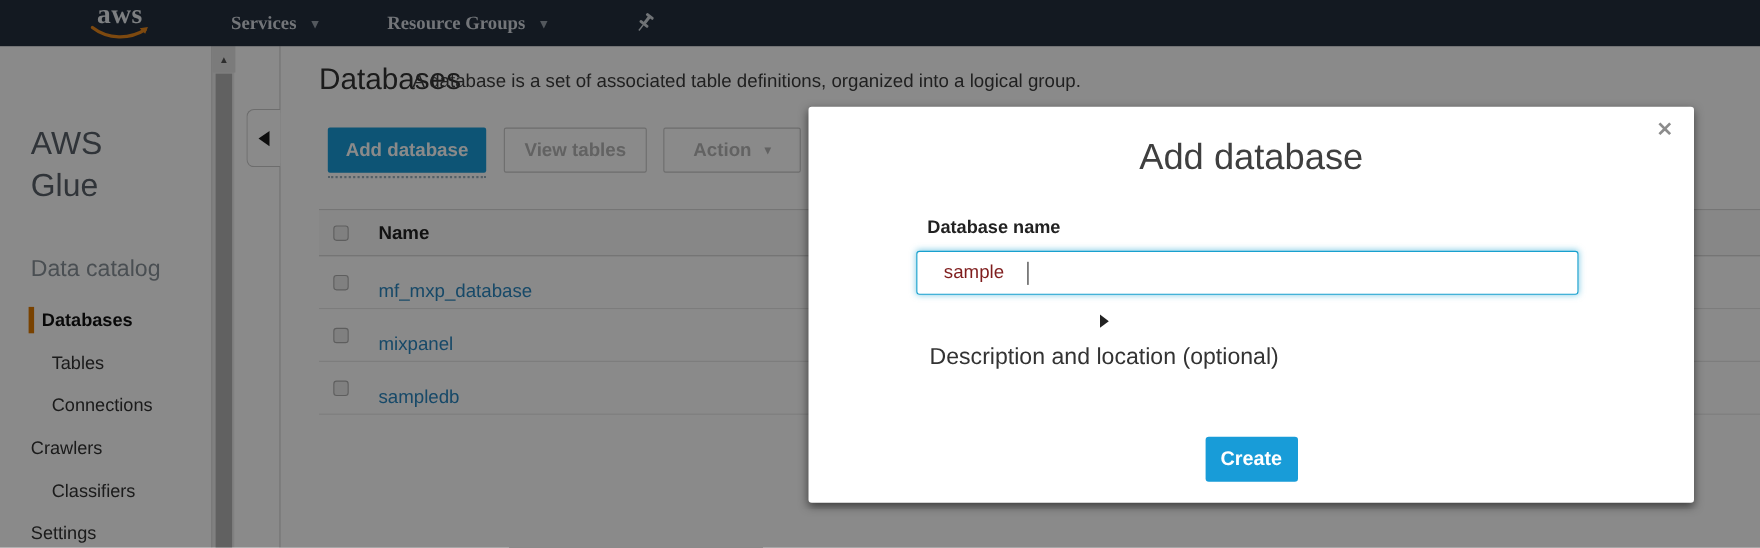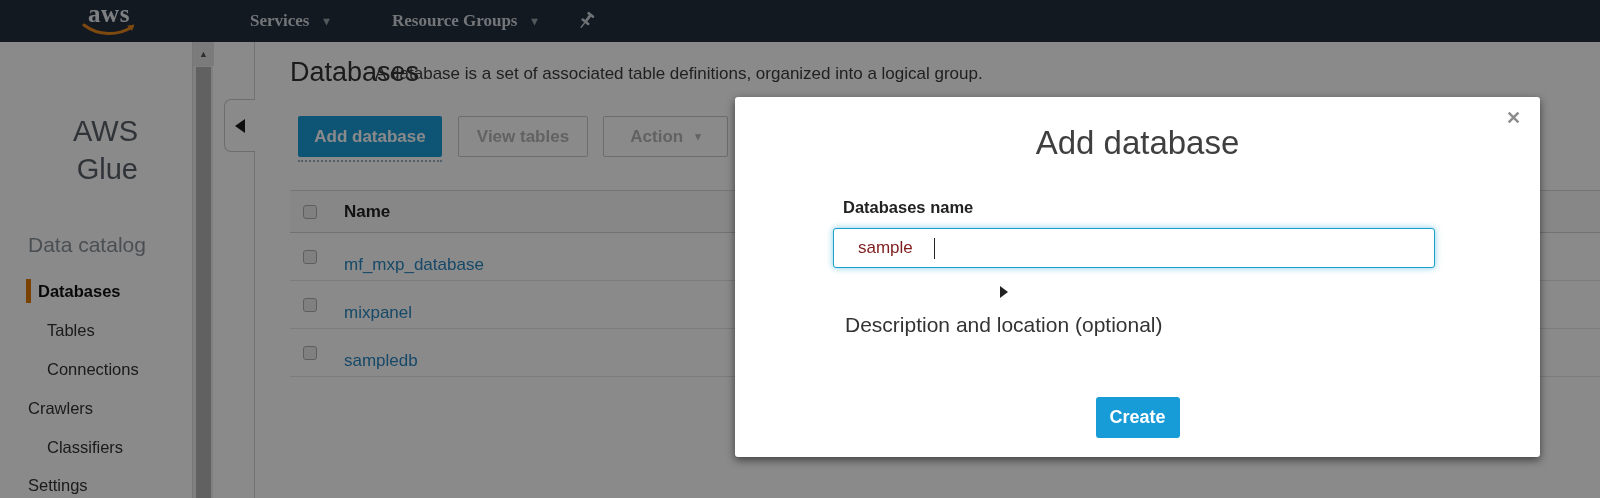--- a/index.html
+++ b/index.html
@@ -11,27 +11,27 @@
   }
   *{box-sizing:border-box;margin:0;padding:0;}
   html,body{width:1600px;height:498px;overflow:hidden;}
   body{font-family:"Liberation Sans",sans-serif;background:#fff;position:relative;}
 
   
   .nav{position:absolute;left:0;top:0;width:1600px;height:42px;background:var(--nav-bg);z-index:5;font-family:Liberation Serif, serif;}
   .nav .logo{position:absolute;left:80px;top:1px;width:58px;text-align:center;}
   .nav .logo .aws-word{color:#e9edf1;font-size:25px;font-weight:bold;letter-spacing:0.5px;line-height:26px;}
   .nav .logo svg{display:block;margin:-4px auto 0;}
-  .nav-item{position:absolute;top:0;height:42px;display:flex;align-items:center;gap:14px;color:#d4d9df;font-size:17px;font-weight:bold;cursor:pointer;margin-left:40px;}
+  .nav-item{position:absolute;top:0;height:42px;display:flex;align-items:center;gap:14px;color:#d4d9df;font-size:17px;font-weight:bold;cursor:pointer;}
   .nav-caret{font-size:12px;color:#9aa3ad;}
   .nav-pin{position:absolute;left:576px;top:11px;}
 
   
   .sidebar{position:absolute;left:0;top:42px;width:254px;height:456px;background:#fff;}
-  .side-title{position:absolute;left:28px;top:70px;width:110px;font-size:29px;line-height:38px;color:#5a6169;text-align:right;}
+  .side-title{position:absolute;left:28px;top:70px;width:110px;font-size:29px;line-height:38px;color:#5a6169;}
   .side-section{position:absolute;left:28px;top:191px;font-size:21px;color:#8a9299;}
   .side-item{position:absolute;font-size:16.5px;color:#333;height:22px;display:flex;align-items:center;cursor:pointer;}
   .side-item.lvl0{left:28px;}
   .side-item.lvl1{left:47px;}
   .side-item.selected{left:38px;font-weight:bold;color:#111;}
   .side-item .marker{position:absolute;left:-12px;top:-1px;width:5px;height:24px;background:var(--marker);}
 
   
   .sb-track{position:absolute;left:192px;top:42px;width:21px;height:456px;background:#ededed;border-left:1px solid #dcdcdc;}
   .sb-up{position:absolute;left:0;top:0;width:21px;height:24px;display:flex;align-items:center;justify-content:center;font-size:9px;color:#555;background:#e4e4e4;}
@@ -168,21 +168,21 @@
     <span class="cbx"></span>
     <a class="row-link">sampledb</a>
   </div>
 </div>
 
 <div class="overlay"></div>
 
 <div class="modal">
   <span class="modal-close">✕</span>
   <h1 class="modal-title">Add database</h1>
-  <div class="field-label">Databases name</div>
+  <div class="field-label">Database name</div>
   <div class="textbox">
     <span>sample</span>
     <span class="caret-bar"></span>
   </div>
   <div class="desc-toggle">
     <span class="tri-right"></span>
     <span class="desc-text">Description and location (optional)</span>
   </div>
   <button class="btn-create">Create</button>
 </div>

